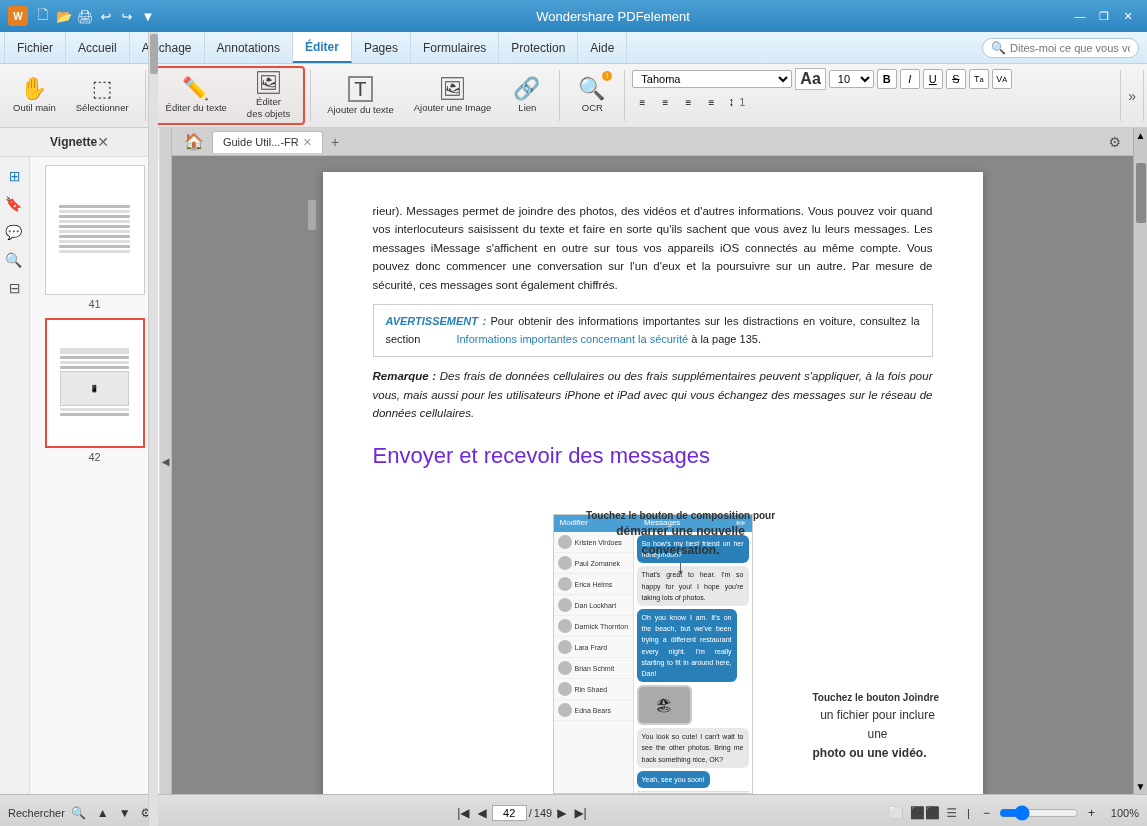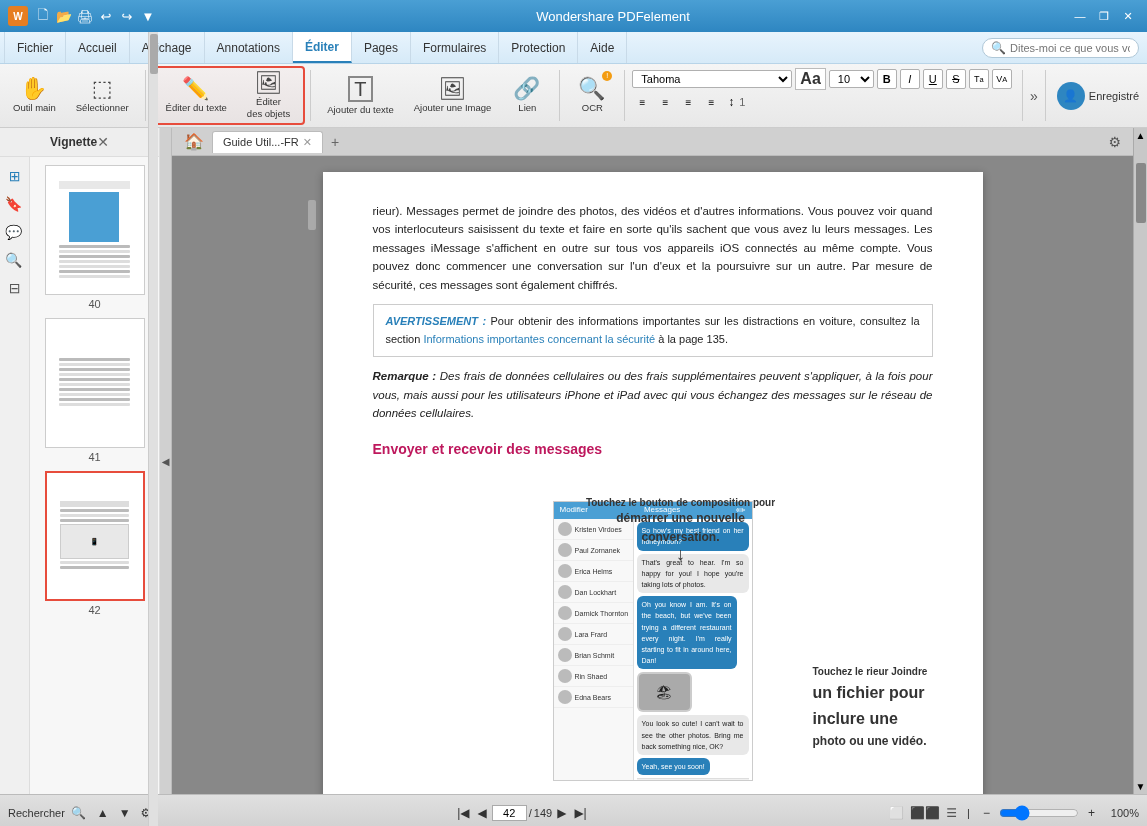--- a/index.html
+++ b/index.html
@@ -246,29 +246,29 @@
     .doc-page {
       background: white;
       width: 660px;
       min-height: 900px;
       box-shadow: 0 2px 8px rgba(0,0,0,0.3);
       padding: 30px 50px;
       position: relative;
     }
     .doc-text { font-size: 11.5px; line-height: 1.6; color: #222; text-align: justify; }
     .doc-text p { margin-bottom: 8px; }
-    .doc-link { color: #2980b9; }
+    .doc-link { color: #2980b9; margin-left: 33px; }
     .doc-notice {
       border: 1px solid #ccc;
       padding: 8px 12px;
       margin: 10px 0;
       font-size: 11px;
     }
     .doc-notice-label { font-style: italic; font-weight: bold; color: #2980b9; }
-    .doc-heading { color: #be185d; font-size: 14px; font-weight: bold; margin: 16px 0 10px; }
+    .doc-heading { color: #6d28d9; font-size: 22px; font-weight: normal; margin: 16px 0 10px; }
     .doc-remark { font-style: italic; font-size: 11.5px; }
     .doc-remark strong { font-weight: bold; }
 
     
     .status-bar {
       height: 37px;
       background: linear-gradient(to bottom, #e0e0e0, #d0d0d0);
       border-top: 1px solid #bbb;
       display: flex;
       align-items: center;
@@ -444,59 +444,39 @@
       <span style="font-size:11px;color:#666;margin-left:2px;">1</span>
     </div>
   </div>
 
   <div class="tool-divider"></div>
 
   <button style="border:none;background:transparent;cursor:pointer;font-size:14px;padding:0 4px;align-self:center;color:#555;">»</button>
 
   <div class="tool-divider"></div>
 
-  <div class="user-btn">
-    <div class="user-avatar">👤</div>
-    <span>Enregistré</span>
-  </div>
 </div>
 
 <div class="main-content" style="height: 666px;">
 
   <div class="sidebar">
     <div class="sidebar-header">
       <span class="sidebar-title">Vignette</span>
       <button class="sidebar-close">✕</button>
     </div>
     <div class="sidebar-content">
       <div class="sidebar-icons">
         <div class="sidebar-icon-btn active">⊞</div>
         <div class="sidebar-icon-btn">🔖</div>
         <div class="sidebar-icon-btn">💬</div>
         <div class="sidebar-icon-btn">🔍</div>
         <div class="sidebar-icon-btn">⊟</div>
       </div>
       <div class="thumbnails">
 
-        <div class="thumbnail">
-          <div class="thumb-img">
-            <div class="thumb-lines">
-              <div style="height:8px;background:#e8e8e8;margin-bottom:3px;"></div>
-              <div style="background:#4a9fd4;width:50px;height:50px;margin:0 auto 3px;"></div>
-              <div class="thumb-line dark"></div>
-              <div class="thumb-line"></div>
-              <div class="thumb-line dark"></div>
-              <div class="thumb-line"></div>
-              <div class="thumb-line"></div>
-              <div class="thumb-line dark"></div>
-              <div class="thumb-line"></div>
-            </div>
-          </div>
-          <span class="thumb-num">40</span>
-        </div>
 
         <div class="thumbnail">
           <div class="thumb-img">
             <div class="thumb-lines">
               <div class="thumb-line dark"></div>
               <div class="thumb-line"></div>
               <div class="thumb-line dark"></div>
               <div class="thumb-line"></div>
               <div class="thumb-line dark"></div>
               <div class="thumb-line"></div>
@@ -632,22 +612,22 @@
                     <div style="background:#e8e8e8;border-radius:6px;padding:3px 5px;font-size:7px;align-self:flex-end;margin-bottom:3px;">You look so cute! I can't wait to see the other photos. Bring me back something nice, OK?</div>
                     <div style="background:#2980b9;color:white;border-radius:6px;padding:3px 5px;font-size:7px;align-self:flex-start;margin-bottom:3px;">Yeah, see you soon!</div>
                     <div class="iphone-input-bar" style="margin-top:auto;height:14px;background:#f0f0f0;border-top:1px solid #ddd;font-size:7px;color:#999;padding:0 4px;display:flex;align-items:center;">Envoyer</div>
 
                   </div>
                 </div>
               </div>
             </div>
 
             <div style="position:absolute;right:-10px;bottom:30px;text-align:left;width:130px;">
-              <div style="font-size:10px;font-weight:bold;color:#333;">Touchez le rieur Joindre</div>
-              <div style="font-size:16px;font-weight:bold;color:#333;">un fichier pour inclure une</div>
+              <div style="font-size:10px;font-weight:bold;color:#333;">Touchez le bouton Joindre</div>
+              <div style="font-size:12px;font-weight:normal;color:#333;text-align:center;">un fichier pour inclure une</div>
               <div style="font-size:12px;font-weight:bold;color:#333;">photo ou une vidéo.</div>
             </div>
           </div>
         </div>
       </div>
     </div>
   </div>
 
   <div style="width:14px;background:#c8c8c8;border-left:1px solid #aaa;display:flex;flex-direction:column;align-items:center;">
     <button style="border:none;background:transparent;font-size:10px;cursor:pointer;padding:2px;">▲</button>

